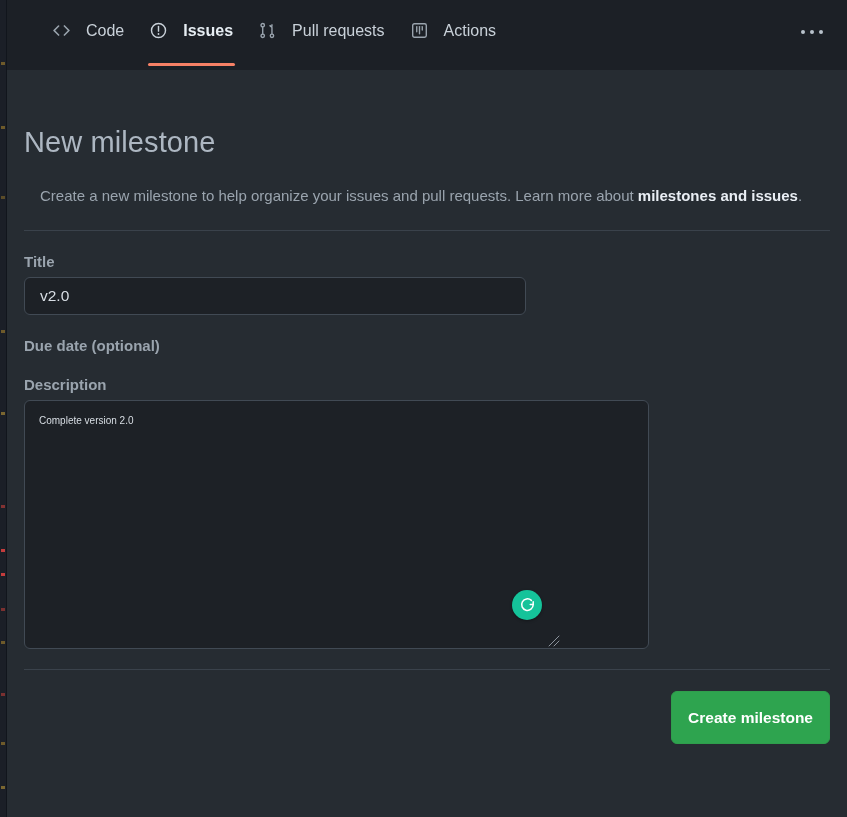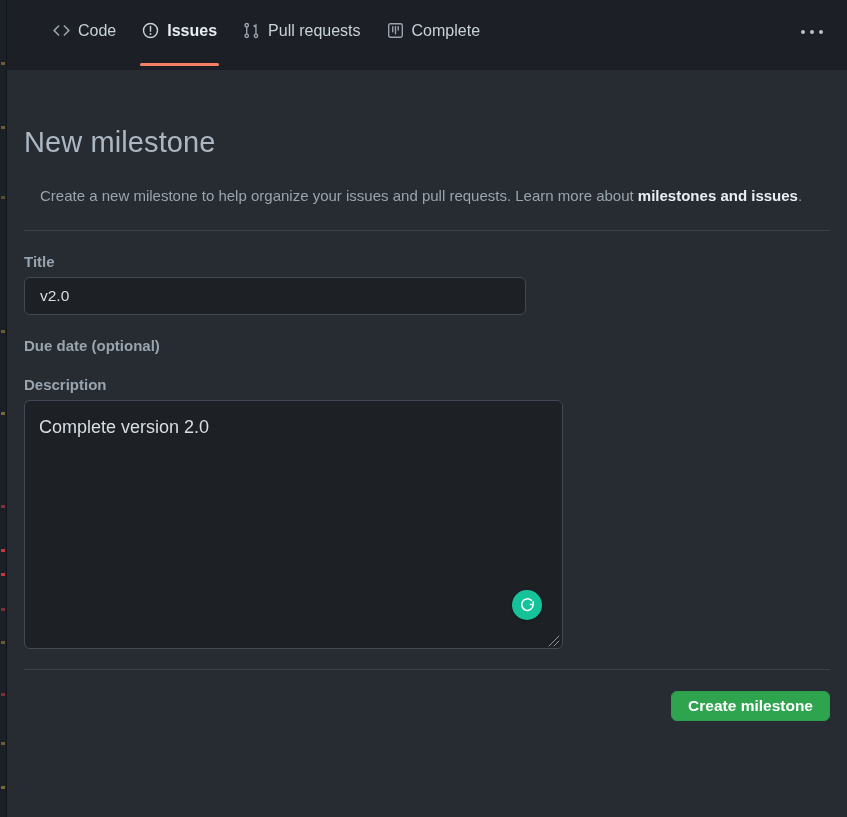--- a/index.html
+++ b/index.html
@@ -34,21 +34,21 @@
     left: 7px; top: 0;
     width: 840px; height: 70px;
     background: #1c2026;
     display: flex;
     align-items: flex-start;
     padding-left: 33px;
   }
   .nav-tab {
     display: flex;
     align-items: center;
-    gap: 8px;
+    gap: 16px;
     height: 66px;
     padding: 0 13px;
     font-size: 16px;
     color: #c9d1d9;
     cursor: pointer;
     position: relative;
     line-height: 1;
     padding-top: 22px;
     align-items: flex-start;
   }
@@ -139,28 +139,28 @@
   #date-picker-icon {
     position: absolute;
     right: 13px; top: 50%;
     transform: translateY(-50%);
     width: 16px; height: 17px;
     cursor: pointer;
   }
 
   #description-wrap { position: relative; width: 539px; }
   #description-input {
-    width: 539px;
+    width: 625px;
     height: 249px;
     background: #1d2126;
     border: 1px solid #414a54;
     border-radius: 6px;
     color: #d8dee4;
     font-family: "Liberation Sans", sans-serif;
-    font-size: 18px;
+    font-size: 10px;
     line-height: 1.45;
     padding: 13px 14px;
     outline: none;
     resize: none;
     display: block;
   }
   #resize-grip {
     position: absolute;
     right: 3px; bottom: 3px;
     width: 13px; height: 13px;
@@ -192,21 +192,21 @@
   }
   #create-milestone-button {
     background: #2ea44f;
     border: 1px solid #2f9e4c;
     border-radius: 6px;
     color: #ffffff;
     font-family: "Liberation Sans", sans-serif;
     font-size: 15.5px;
     font-weight: bold;
     padding: 0 16px;
-    height: 30px;
+    height: 53px;
     cursor: pointer;
     line-height: 1;
   }
 </style>
 </head>
 <body>
 
 <div id="edge-sliver">
   <div class="mark" style="top:62px;background:#6e5a2a;"></div>
   <div class="mark" style="top:126px;background:#6e5a2a;"></div>
@@ -262,21 +262,21 @@
 
   <div class="nav-tab">
     <span class="nav-ico">
       <svg viewBox="0 0 16 16" width="17" height="17" fill="none" stroke="#9aa4ae" stroke-width="1.3">
         <rect x="1.6" y="1.6" width="12.8" height="12.8" rx="1.6"></rect>
         <line x1="5.4" y1="4.3" x2="5.4" y2="9.2" stroke-linecap="round"></line>
         <line x1="8" y1="4.3" x2="8" y2="11" stroke-linecap="round"></line>
         <line x1="10.6" y1="4.3" x2="10.6" y2="7.6" stroke-linecap="round"></line>
       </svg>
     </span>
-    <span class="nav-label">Complete</span>
+    <span class="nav-label">Actions</span>
   </div>
 
   <div id="nav-overflow">
     <span></span>
     <span></span>
     <span></span>
   </div>
 </nav>
 
 <main id="content">

